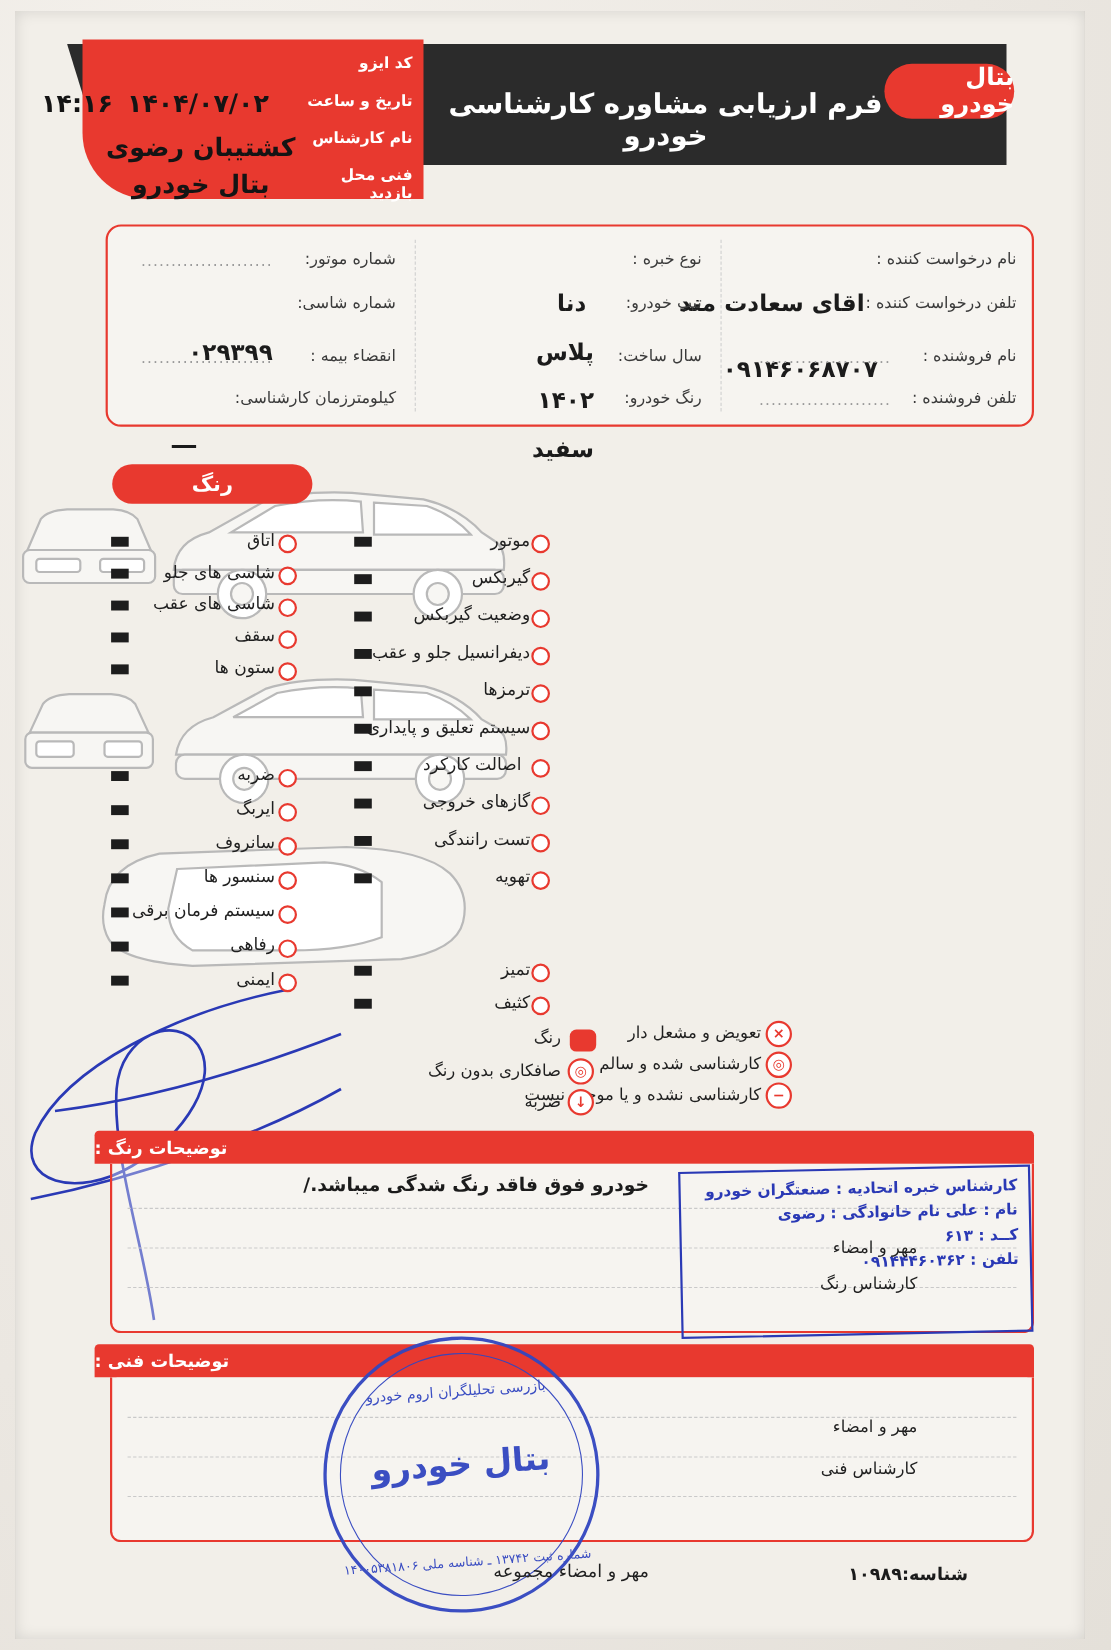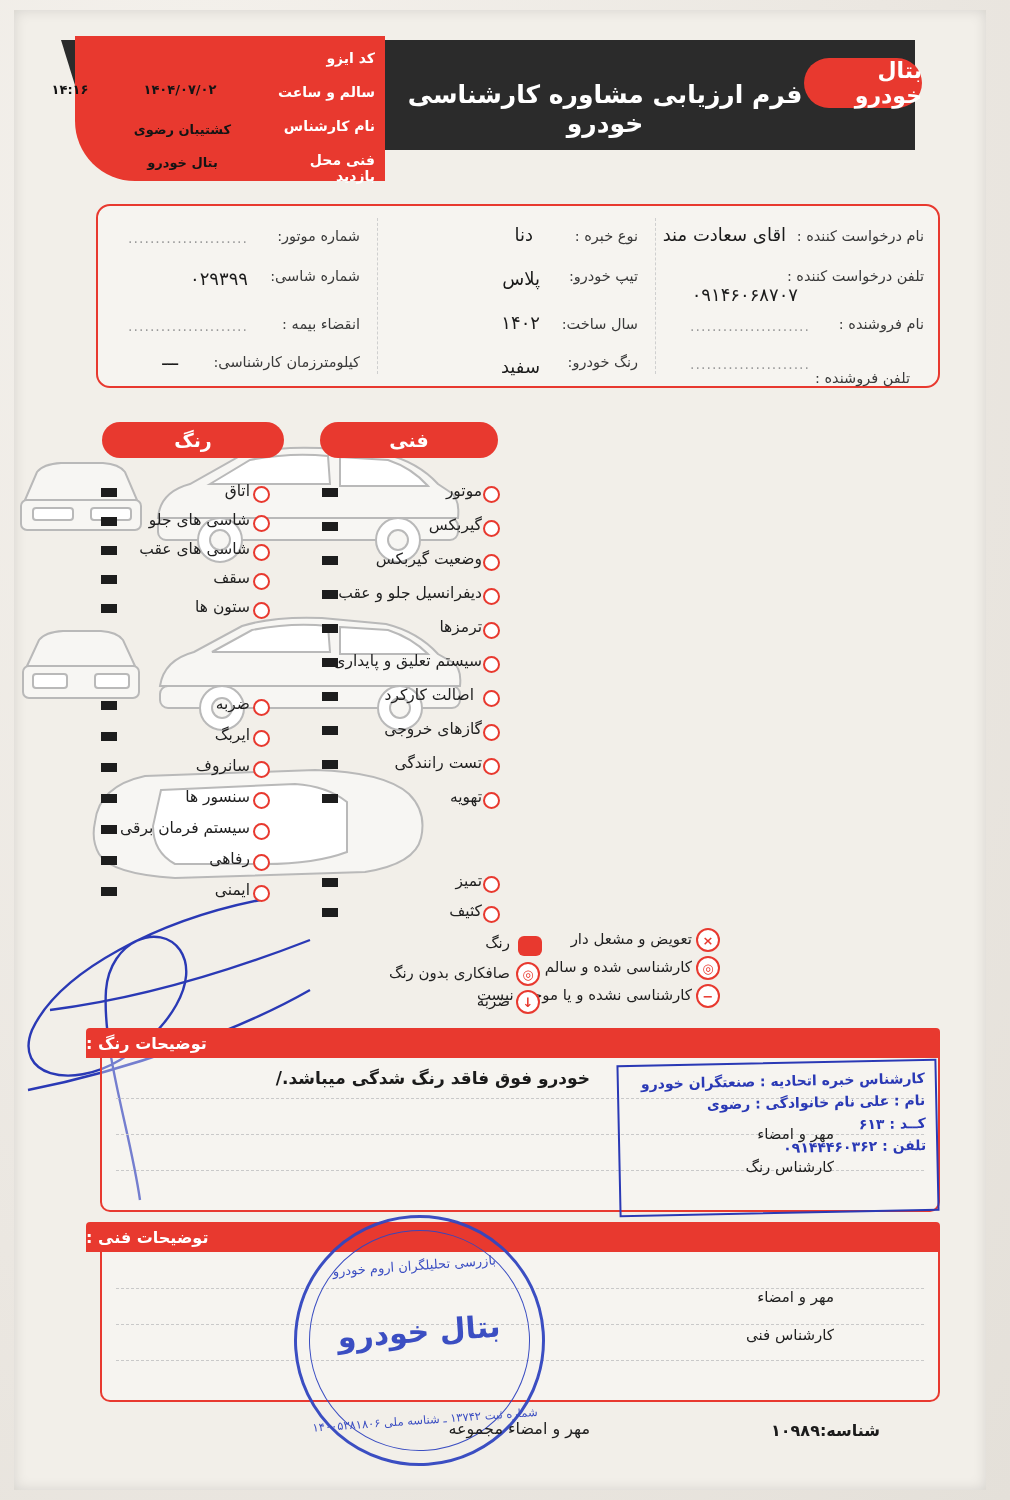--- a/index.html
+++ b/index.html
@@ -41,31 +41,31 @@
     display:flex;align-items:center;justify-content:center;
   }
   .hdr-red{
     position:absolute;right:625px;top:36px;width:310px;height:145px;
     background:#e8392f;border-radius:0 0 0 60px;
   }
   .hdr-red .lbl{
     position:absolute;right:10px;color:#fff;font-size:14px;font-weight:bold;text-align:right;width:105px;
   }
   .hdr-val{
-    position:absolute;color:#141414;font-size:13px;font-weight:bold;text-align:center;
+    position:absolute;color:#141414;font-size:23px;font-weight:bold;text-align:center;
   }
   
   .info-box{
     position:absolute;right:70px;top:204px;width:840px;height:180px;
     border:2px solid #e8392f;border-radius:14px;background:rgba(255,255,255,0.35);
   }
   .info-row{position:absolute;font-size:15px;color:#2c2c2c;}
   .lbl-r{font-size:14.5px;color:#3a3a3a;white-space:nowrap;}
   .dots{color:#9a9a9a;letter-spacing:1px;}
-  .hand{font-weight:normal;color:#1b1b1b;font-size:18px;}
+  .hand{font-weight:bold;color:#1b1b1b;font-size:21px;margin-top:40px;}
   .v-sep{position:absolute;top:12px;height:156px;border-right:1px dashed #cfcfcf;}
   
   .chip{
     position:absolute;background:#e8392f;color:#fff;border-radius:20px;
     font-size:19px;font-weight:bold;display:flex;align-items:center;justify-content:center;
   }
   .chk-row{position:absolute;font-size:15.5px;color:#1f1f1f;text-align:right;white-space:nowrap;}
   .chk-box{
     position:absolute;width:13px;height:13px;border:2px solid #e8392f;border-radius:50%;
     background:#fff;
@@ -143,21 +143,21 @@
 
 <div class="sheet">
   <div class="paper-edge"></div>
 
   <div class="hdr-black"></div>
   <div class="hdr-title">فرم ارزیابی مشاوره کارشناسی خودرو</div>
   <div class="brand-badge">بتال خودرو</div>
 
   <div class="hdr-red">
     <div class="lbl" style="top:14px;">کد ایزو</div>
-    <div class="lbl" style="top:48px;">سالم و ساعت</div>
+    <div class="lbl" style="top:48px;">تاریخ و ساعت</div>
     <div class="lbl" style="top:82px;">نام کارشناس</div>
     <div class="lbl" style="top:116px;">فنی محل بازدید</div>
   </div>
 
   <div class="hdr-val" style="right:745px;top:82px;width:170px;">۱۴۰۴/۰۷/۰۲</div>
   <div class="hdr-val" style="right:895px;top:82px;width:90px;">۱۴:۱۶</div>
   <div class="hdr-val" style="right:735px;top:122px;width:185px;">کشتیبان رضوی</div>
   <div class="hdr-val" style="right:735px;top:155px;width:185px;">بتال خودرو</div>
 
   <div class="info-box">
@@ -166,21 +166,21 @@
 
     <div class="info-row lbl-r" style="right:14px;top:22px;">نام درخواست کننده :</div>
     <div class="info-row hand" style="right:152px;top:18px;">اقای سعادت مند</div>
 
     <div class="info-row lbl-r" style="right:14px;top:62px;">تلفن درخواست کننده :</div>
     <div class="info-row hand" style="right:140px;top:78px;">۰۹۱۴۶۰۶۸۷۰۷</div>
 
     <div class="info-row lbl-r" style="right:14px;top:110px;">نام فروشنده :</div>
     <div class="info-row dots" style="right:128px;top:112px;font-size:14px;">......................</div>
 
-    <div class="info-row lbl-r" style="right:28px;top:148px;margin-top:16px;">تلفن فروشنده :</div>
+    <div class="info-row lbl-r" style="right:14px;top:148px;">تلفن فروشنده :</div>
     <div class="info-row dots" style="right:128px;top:150px;font-size:14px;">......................</div>
 
     <div class="info-row lbl-r" style="right:300px;top:22px;">نوع خبره :</div>
     <div class="info-row hand" style="right:405px;top:18px;">دنا</div>
 
     <div class="info-row lbl-r" style="right:300px;top:62px;">تیپ خودرو:</div>
     <div class="info-row hand" style="right:398px;top:62px;">پلاس</div>
 
     <div class="info-row lbl-r" style="right:300px;top:110px;">سال ساخت:</div>
     <div class="info-row hand" style="right:398px;top:106px;">۱۴۰۲</div>
@@ -297,21 +297,20 @@
   <div class="chk-bar" style="right:893px;top:825px;"></div>
 
   <div class="chk-row" style="right:760px;top:850px;">رفاهی</div>
   <div class="chk-box" style="right:740px;top:854px;"></div>
   <div class="chk-bar" style="right:893px;top:856px;"></div>
 
   <div class="chk-row" style="right:760px;top:881px;">ایمنی</div>
   <div class="chk-box" style="right:740px;top:885px;"></div>
   <div class="chk-bar" style="right:893px;top:887px;"></div>
 
-  <div class="chip" style="right:512px;top:422px;width:178px;height:36px;">فنی</div>
   <div class="chk-row" style="right:528px;top:482px;">موتور</div>
   <div class="chk-box" style="right:510px;top:486px;"></div>
   <div class="chk-bar" style="right:672px;top:488px;"></div>
 
   <div class="chk-row" style="right:528px;top:516px;">گیربکس</div>
   <div class="chk-box" style="right:510px;top:520px;"></div>
   <div class="chk-bar" style="right:672px;top:522px;"></div>
 
   <div class="chk-row" style="right:528px;top:550px;">وضعیت گیربکس</div>
   <div class="chk-box" style="right:510px;top:554px;"></div>

